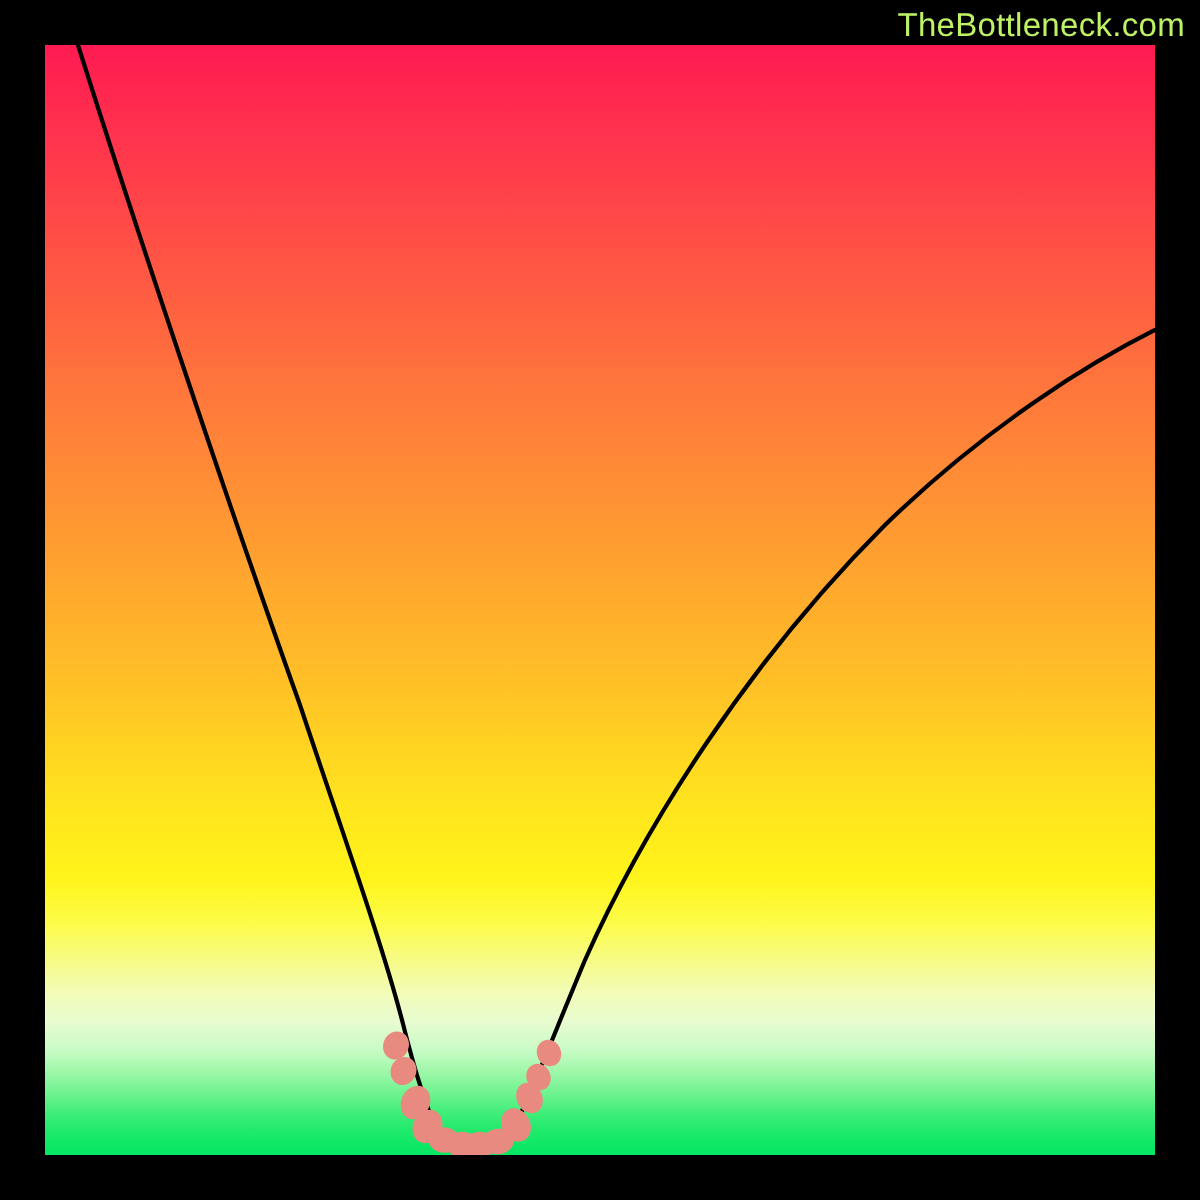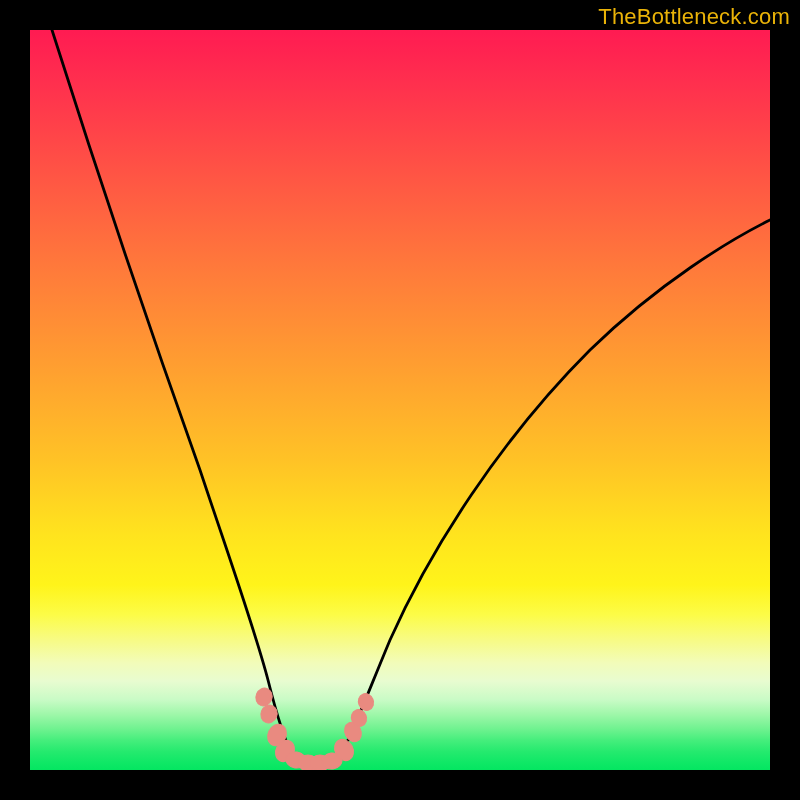--- a/index.html
+++ b/index.html
@@ -46,21 +46,21 @@
       #45ee7c 96%,
       #25ea6e 97.5%,
       #0fe866 99%,
       #04e661 100%
     );
   }
   .watermark {
     position: absolute;
     top: 4px;
     right: 10px;
-    color: #eab308;
+    color: #bef264;
     font-size: 22px;
     letter-spacing: 0.2px;
     user-select: none;
   }
 </style>
 </head>
 <body>
 
 <div class="frame">
   <div class="plot">

